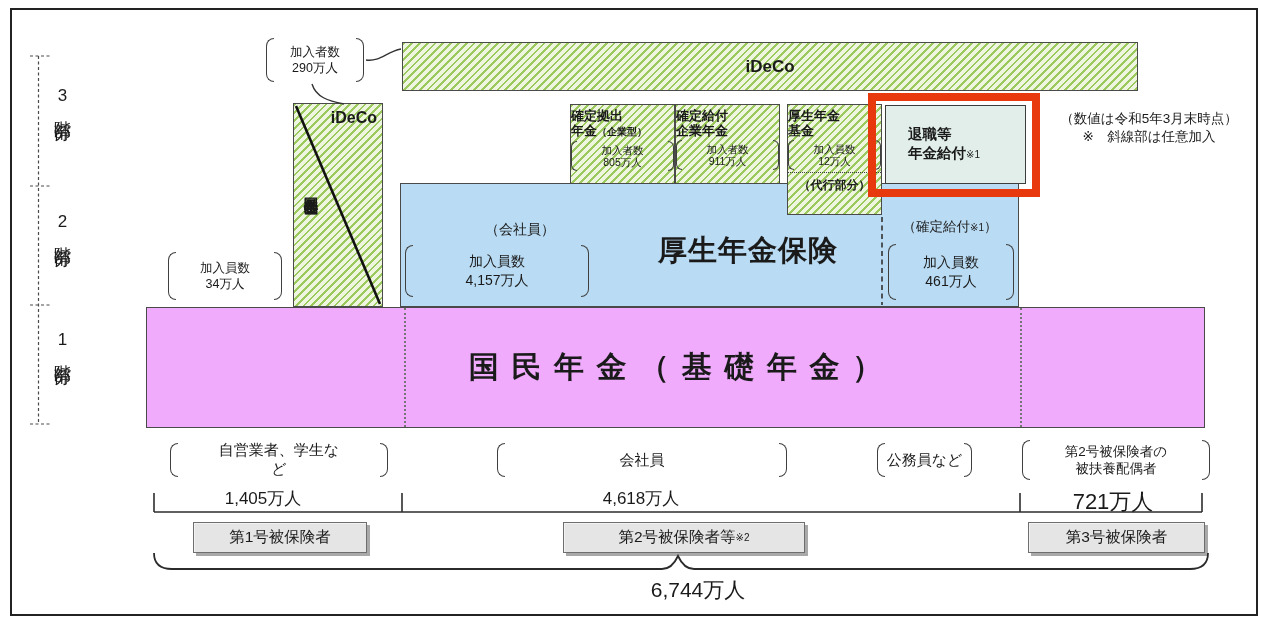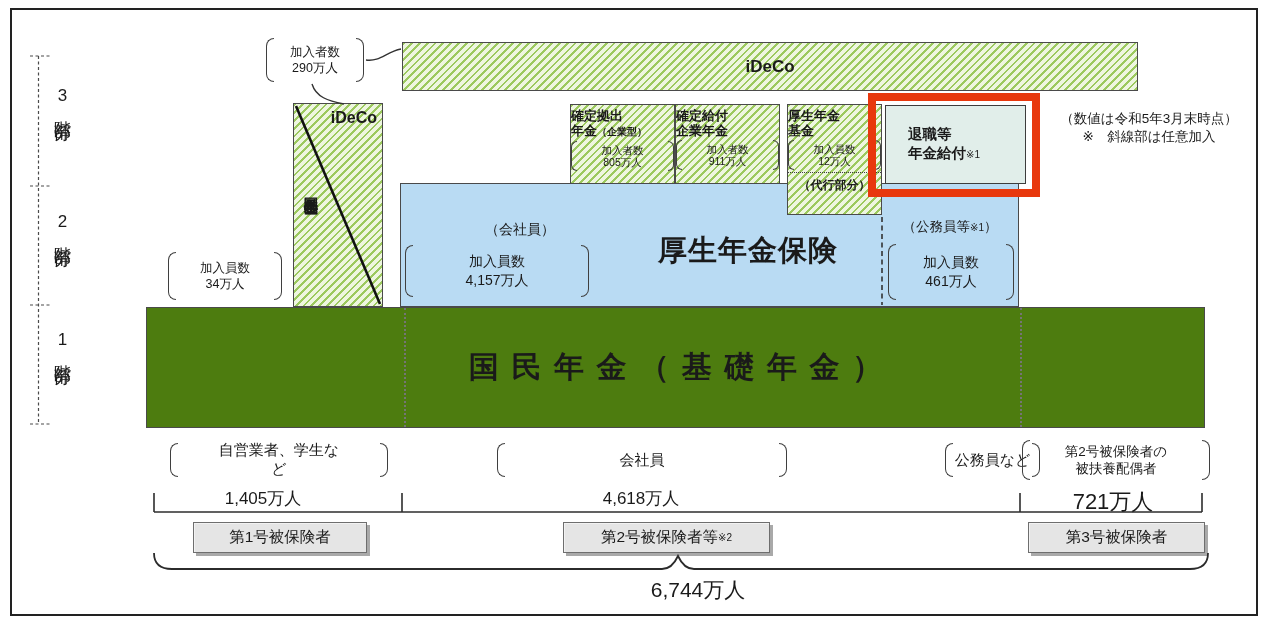--- a/index.html
+++ b/index.html
@@ -41,39 +41,39 @@
 <body>
 
 <div class="stage">
 
   <div class="frame"></div>
 
   <div class="floor" style="top:86px;">3階部分</div>
   <div class="floor" style="top:212px;">2階部分</div>
   <div class="floor" style="top:330px;">1階部分</div>
 
-  <div class="abs hatch ctr" style="left:146px;top:307px;width:1059px;height:121px;background:#4d7c0f;border:1.6px solid #4a4a4a;z-index:1;">
+  <div class="abs hatch ctr" style="left:146px;top:307px;width:1059px;height:121px;background:#f0abfc;border:1.6px solid #4a4a4a;z-index:1;">
     <span class="b kk" style="font-size:30px;letter-spacing:0.42em;">国民年金（基礎年金）</span>
   </div>
   <div class="ydiv" style="left:404px;"></div>
   <div class="ydiv" style="left:1020px;"></div>
 
   <div class="abs" style="left:400px;top:183px;width:619px;height:124px;background:#b9dbf3;border:1.6px solid #4a4a4a;z-index:2;"></div>
   <div class="abs ctr" style="left:455px;top:221px;width:130px;font-size:14px;z-index:3;">（会社員）</div>
   <div class="cb" style="left:405px;top:245px;width:184px;height:52px;z-index:3;">
     <div class="cb-l"></div>
     <div class="cb-c" style="font-size:14px;line-height:19px;">
       <span>加入員数</span>
       <span>4,157万人</span>
     </div>
     <div class="cb-r"></div>
   </div>
   <div class="abs ctr b" style="left:636px;top:231px;width:224px;font-size:29px;letter-spacing:1px;z-index:3;white-space:nowrap;">厚生年金保険</div>
   <div class="abs ctr" style="left:884px;top:218px;width:132px;font-size:13.5px;z-index:3;white-space:nowrap;">
-    <span>（公務員等</span>
+    <span>（確定給付</span>
       <span class="rf">※1</span>
       <span>）</span>
   </div>
   <div class="cb" style="left:888px;top:244px;width:126px;height:56px;z-index:3;">
     <div class="cb-l"></div>
     <div class="cb-c" style="font-size:14px;line-height:19px;">
       <span>加入員数</span>
       <span>461万人</span>
     </div>
     <div class="cb-r"></div>
@@ -167,21 +167,21 @@
       </div>
     <div class="cb-r"></div>
   </div>
   <div class="cb" style="left:497px;top:443px;width:290px;height:34px;">
     <div class="cb-l"></div>
     <div class="cb-c" style="font-size:15px;">
         <span>会社員</span>
       </div>
     <div class="cb-r"></div>
   </div>
-  <div class="cb" style="left:924px;top:443px;width:116px;height:34px;padding-left:21px;">
+  <div class="cb" style="left:856px;top:443px;width:116px;height:34px;padding-left:21px;">
     <div class="cb-l"></div>
     <div class="cb-c" style="font-size:15px;">
         <span>公務員など</span>
       </div>
     <div class="cb-r"></div>
   </div>
   <div class="cb" style="left:1022px;top:440px;width:188px;height:40px;">
     <div class="cb-l"></div>
     <div class="cb-c" style="font-size:13.5px;line-height:17.5px;">
       <span>第2号被保険者の</span>
@@ -190,21 +190,21 @@
     <div class="cb-r"></div>
   </div>
 
   <div class="abs ctr" style="left:178px;top:487px;width:170px;font-size:17px;z-index:5;">1,405万人</div>
   <div class="abs ctr" style="left:556px;top:487px;width:170px;font-size:17px;z-index:5;">4,618万人</div>
   <div class="abs ctr" style="left:1028px;top:487px;width:170px;font-size:22px;z-index:5;">721万人</div>
 
   <div class="abs insured-box" style="left:193px;top:522px;width:174px;height:31px;">
     <span>第1号被保険者</span>
   </div>
-  <div class="abs insured-box" style="left:563px;top:522px;width:207px;height:31px;">
+  <div class="abs insured-box" style="left:563px;top:522px;width:242px;height:31px;">
     <span>第2号被保険者等</span>
       <span class="rf">※2</span>
   </div>
   <div class="abs insured-box" style="left:1028px;top:522px;width:177px;height:31px;">
     <span>第3号被保険者</span>
   </div>
 
   <div class="abs ctr" style="left:608px;top:576px;width:180px;font-size:21px;z-index:5;">6,744万人</div>
 
   <svg class="overlay" width="1272" height="624" viewBox="0 0 1272 624">

